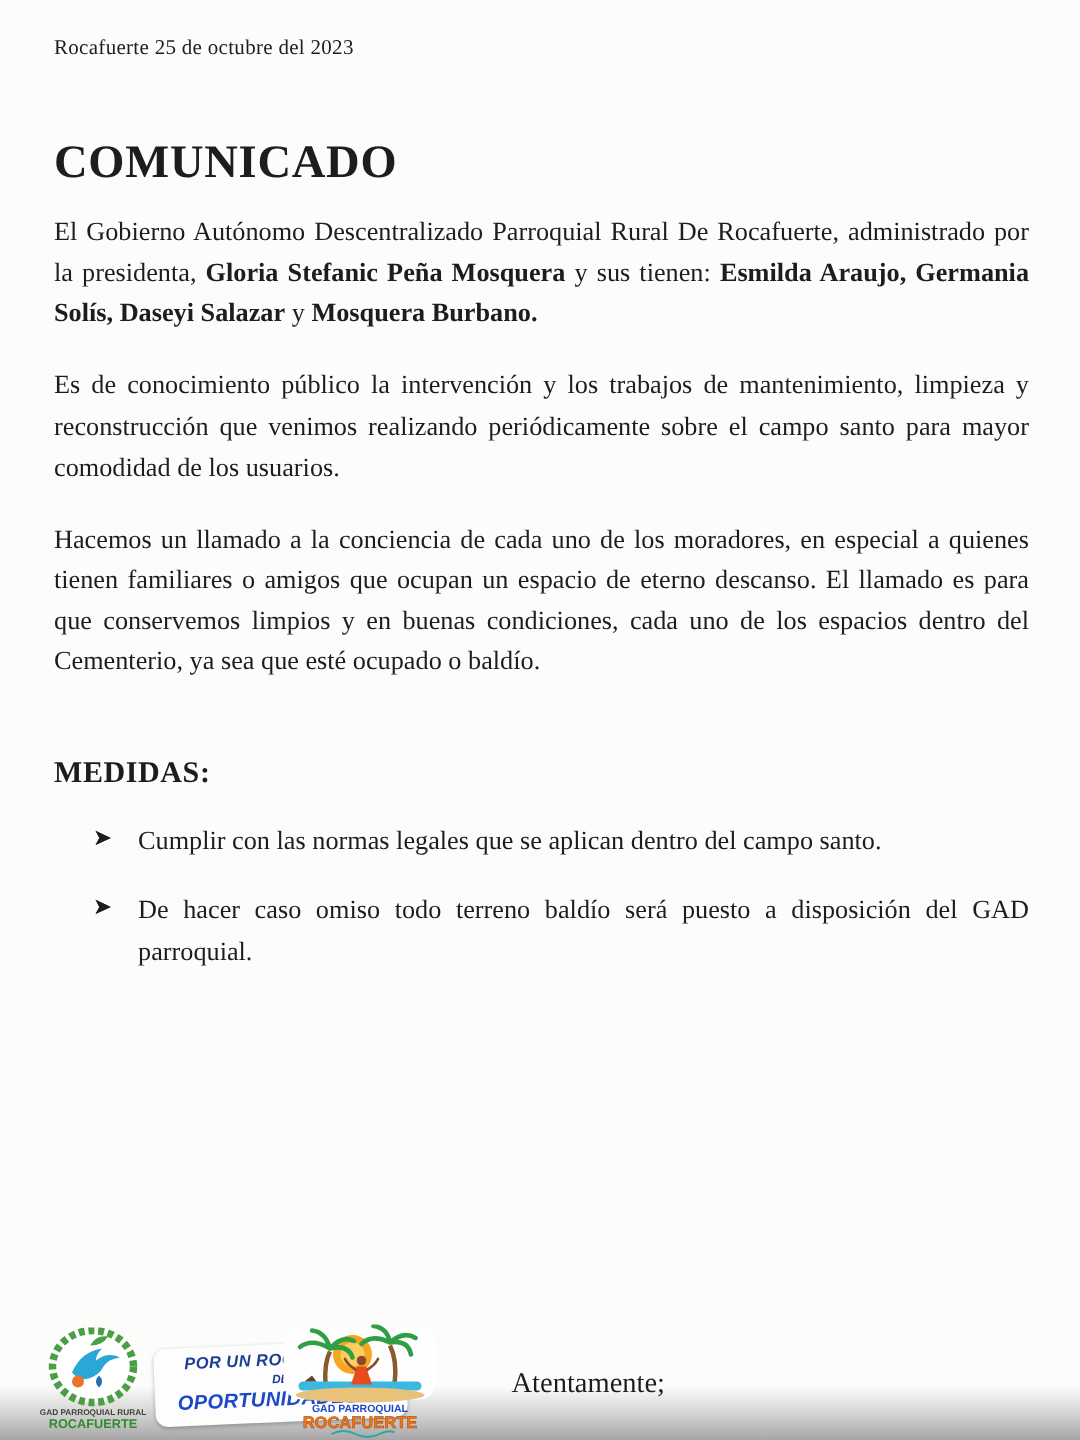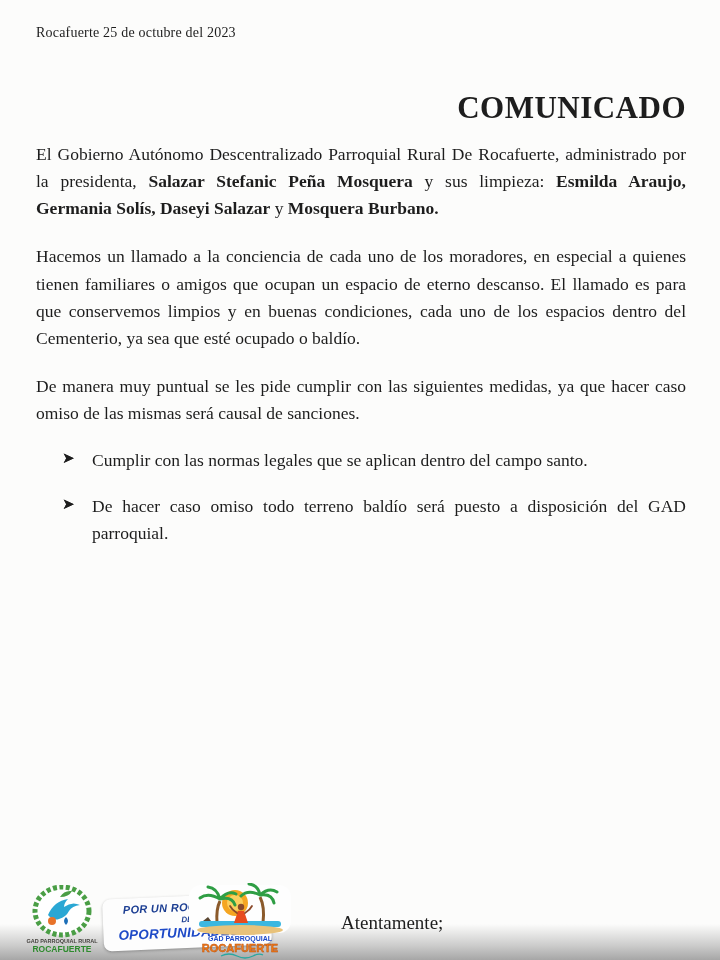--- a/index.html
+++ b/index.html
@@ -10,21 +10,21 @@
     font-family:"Liberation Serif", serif;
     color:#1d1d1d;
     overflow:hidden;
   }
   .page { position:absolute; inset:0; padding:16px 34px 0 36px; }
 
   .date-line { font-size:14px; margin-top:9px; letter-spacing:0.2px; }
 
   .doc-title {
     margin-top:49px;
-    text-align:right;
+    text-align:left;
     font-size:31px;
     font-weight:bold;
     letter-spacing:0.5px;
   }
 
   p.body-par {
     font-size:17.5px;
     line-height:1.55;
     text-align:justify;
     margin-top:21px;
@@ -105,27 +105,28 @@
 </style>
 </head>
 <body>
 
 <div class="page">
 
   <div class="date-line">Rocafuerte 25 de octubre del 2023</div>
 
   <h1 class="doc-title">COMUNICADO</h1>
 
-  <p class="body-par first"><span>El Gobierno Autónomo Descentralizado Parroquial Rural De Rocafuerte, administrado por la presidenta, </span><strong>Salazar Stefanic Peña Mosquera</strong><span> y sus limpieza: </span><strong>Esmilda Araujo, Germania Solís, Daseyi Salazar</strong><span> y </span><strong>Mosquera Burbano.</strong></p>
+  <p class="body-par first"><span>El Gobierno Autónomo Descentralizado Parroquial Rural De Rocafuerte, administrado por la presidenta, </span><strong>Gloria Stefanic Peña Mosquera</strong><span> y sus tienen: </span><strong>Esmilda Araujo, Germania Solís, Daseyi Salazar</strong><span> y </span><strong>Mosquera Burbano.</strong></p>
 
+  <p class="body-par">Es de conocimiento público la intervención y los trabajos de mantenimiento, limpieza y reconstrucción que venimos realizando periódicamente sobre el campo santo para mayor comodidad de los usuarios.</p>
 
   <p class="body-par">Hacemos un llamado a la conciencia de cada uno de los moradores, en especial a quienes tienen familiares o amigos que ocupan un espacio de eterno descanso. El llamado es para que conservemos limpios y en buenas condiciones, cada uno de los espacios dentro del Cementerio, ya sea que esté ocupado o baldío.</p>
 
-  <p class="body-par">De manera muy puntual se les pide cumplir con las siguientes medidas, ya que hacer caso omiso de las mismas será causal de sanciones.</p>
 
+  <div class="section-heading">MEDIDAS:</div>
 
   <ul class="arrow-list">
     <li><span class="marker">➤</span></li>
     <li><span class="marker">➤</span><span>Cumplir con las normas legales que se aplican dentro del campo santo.</span></li>
     <li><span class="marker">➤</span></li>
   </ul>
 
 
   <ul class="arrow-list nota-list">
     <li><span class="marker">➤</span><span>De hacer caso omiso todo terreno baldío será puesto a disposición del GAD parroquial.</span></li>

